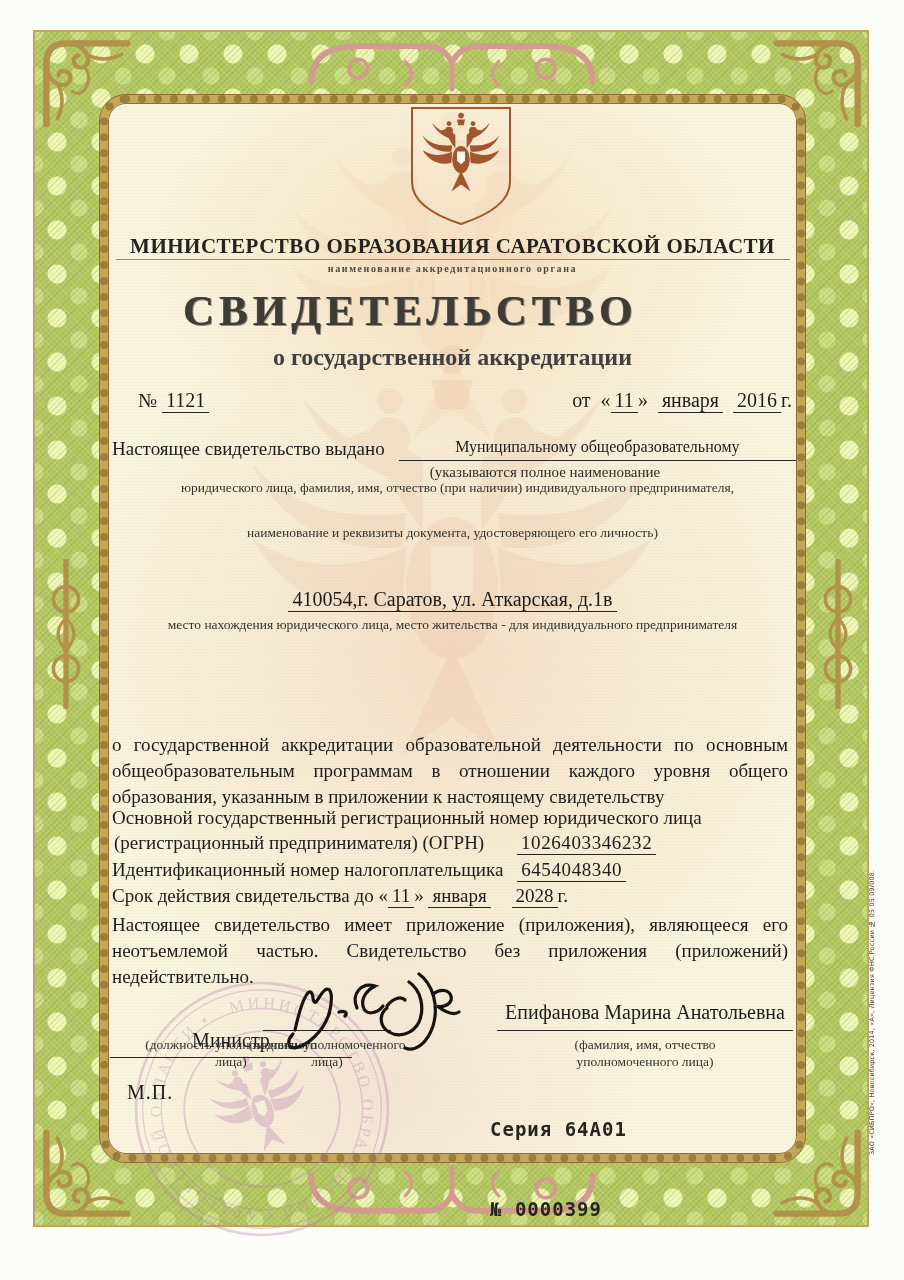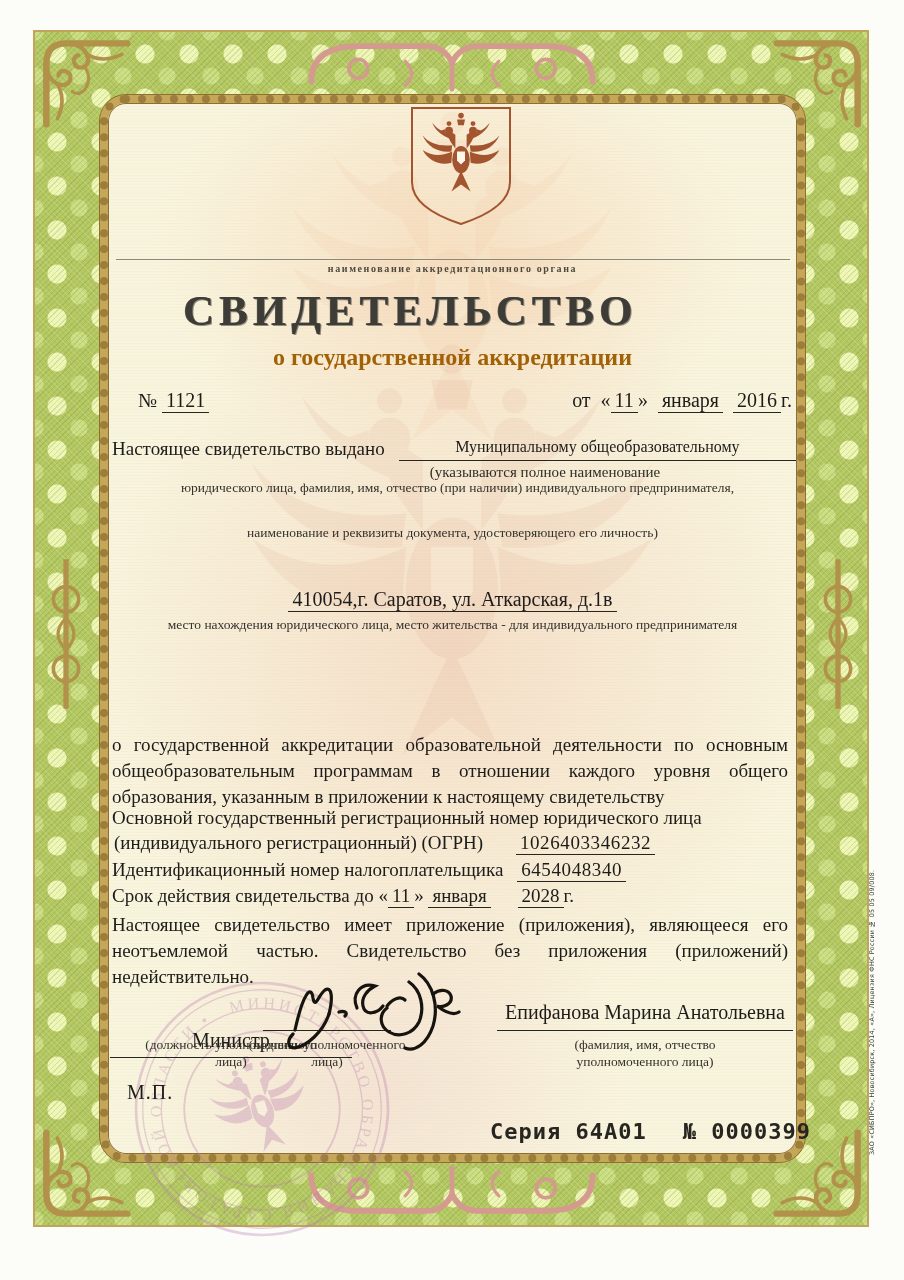--- a/index.html
+++ b/index.html
@@ -46,21 +46,21 @@
   .cap { font-size:13.5px; color:#33322c; }
   .ministry { left:100px; top:233px; width:705px; text-align:center;
     font-size:21px; font-weight:bold; letter-spacing:.5px; color:#24231f; }
   .ministry-rule { position:absolute; left:116px; top:259px; width:674px; height:1px; background:#8a8878; }
   .ministry-cap { left:100px; top:263px; width:705px; text-align:center;
     font-size:10px; font-weight:bold; letter-spacing:1.6px; color:#4c4a40; }
   .cert-title { left:100px; top:284px; width:621px; text-align:center;
     font-size:43px; font-weight:bold; letter-spacing:5px; color:#3d3c37;
     text-shadow:1px 1px 0 #918b7d, -0.5px -0.5px 0 #6e6a5f; }
   .cert-sub { left:100px; top:342px; width:705px; text-align:center;
-    font-size:24px; font-weight:bold; color:#a16207; }
+    font-size:24px; font-weight:bold; color:#404040; }
   .numrow { left:138px; top:388px; font-size:20px; }
   .daterow { right:112px; top:388px; font-size:20px; white-space:nowrap; }
   .daterow .gap { display:inline-block; width:10px; }
   .issuedrow { left:112px; top:437px; width:684px; display:flex; font-size:19px; }
   .issuedrow .lbl { white-space:nowrap; }
   .issuedrow .val { flex:1; text-align:center; border-bottom:1.4px solid #26251f;
     margin-left:14px; padding-bottom:0; font-size:16px; }
   .cap1 { left:380px; top:463px; width:330px; text-align:center; font-size:15px; color:#2e2d27; }
   .line2 { left:100px; top:481px; width:705px; text-align:center; font-size:20px; }
   .cap2 { left:100px; top:480px; width:715px; text-align:center; }
@@ -78,23 +78,23 @@
   .pos-line { left:110px; top:1028px; width:242px; text-align:center; font-size:20px;
     border-bottom:1.4px solid #26251f; padding-bottom:4px; }
   .sig-line { position:absolute; left:263px; top:1000px; width:128px; height:30px;
     border-bottom:1.4px solid #26251f; }
   .name-line { left:497px; top:1000px; width:296px; text-align:center; font-size:20px;
     border-bottom:1.4px solid #26251f; padding-bottom:5px; }
   .pos-cap { left:138px; top:1037px; width:186px; text-align:center; }
   .sig-cap { left:238px; top:1037px; width:178px; text-align:center; }
   .name-cap { left:545px; top:1037px; width:200px; text-align:center; }
   .mp { left:127px; top:1080px; font-size:20px; letter-spacing:1px; }
-  .seriesrow { left:490px; top:1118px; display:flex; gap:36px;
+  .seriesrow { left:490px; top:1118px; display:flex; gap:56px;
     font-family:"DejaVu Sans Mono","Liberation Mono",monospace;
-    font-size:22px; font-weight:bold; color:#26251f; letter-spacing:1px; }
+    font-size:19px; font-weight:bold; color:#26251f; letter-spacing:1px;flex-direction:column; }
   .printer {
     position:absolute; left:868px; top:940px; height:215px;
     writing-mode:vertical-rl; transform:rotate(180deg); white-space:nowrap;
     font-family:"DejaVu Sans","Liberation Sans",sans-serif;
     font-size:6.4px; letter-spacing:.2px; color:#3b3a36;
   }
   .arms { position:absolute; left:404px; top:102px; width:114px; height:128px; }
   .watermark { position:absolute; pointer-events:none; }
   .wm-top { left:232px; top:100px; width:440px; height:400px; color:#efb48e; opacity:.10; }
   .wm-mid { left:192px; top:330px; width:520px; height:500px; color:#db9a7e; opacity:.12; }
@@ -212,20 +212,21 @@
     <use href="#eagle" x="56" y="56" width="88" height="88" style="color:#b878ae"></use>
   </svg>
 
   <div class="textlayer">
 
     <svg class="arms" viewBox="0 0 114 128">
       <path d="M8 6 H106 V80 Q106 106 57 122 Q8 106 8 80 Z" fill="none" stroke="#a2552f" stroke-width="2"></path>
       <use href="#eagle" x="9" y="8" width="96" height="96" style="color:#a2552f"></use>
     </svg>
 
+    <div class="t ministry">МИНИСТЕРСТВО ОБРАЗОВАНИЯ САРАТОВСКОЙ ОБЛАСТИ</div>
     <div class="ministry-rule"></div>
     <div class="t ministry-cap">наименование аккредитационного органа</div>
 
     <div class="t cert-title">СВИДЕТЕЛЬСТВО</div>
     <div class="t cert-sub">о государственной аккредитации</div>
 
     <div class="t numrow">
       <span>№</span>
       <span class="u">1121</span>
     </div>
@@ -243,32 +244,32 @@
 
     <div class="t addr">
       <span class="u">410054,г. Саратов, ул. Аткарская, д.1в</span>
     </div>
     <div class="t cap addrcap">место нахождения юридического лица, место жительства - для индивидуального предпринимателя</div>
 
     <div class="t para bodypara">о государственной аккредитации образовательной деятельности по основным общеобразовательным программам в отношении каждого уровня общего образования, указанным в приложении к настоящему свидетельству</div>
 
     <div class="t ogrn1">Основной государственный регистрационный номер юридического лица</div>
     <div class="t ogrn2">
-      <span>(индивидуального регистрационный) (ОГРН)</span>
+      <span>(регистрационный предпринимателя) (ОГРН)</span>
       <span class="u valuenum" style="margin-left:28px">1026403346232</span>
     </div>
     <div class="t innrow">
       <span>Идентификационный номер налогоплательщика</span>
       <span class="u valuenum" style="margin-left:9px">6454048340</span>
     </div>
     <div class="t validity">
       <span>Срок действия свидетельства до</span>
       <span>«</span><span class="u">11</span><span>»</span>
       <span class="u">января</span>
-      <span class="u" style="margin-left:22px">2028</span><span>г.</span>
+      <span class="u" style="margin-left:16px">2028</span><span>г.</span>
     </div>
 
     <div class="t para annexpara">Настоящее свидетельство имеет приложение (приложения), являющееся его неотъемлемой частью. Свидетельство без приложения (приложений) недействительно.</div>
 
     <div class="t pos-line">Министр</div>
     <div class="sig-line"></div>
     <div class="t name-line">Епифанова Марина Анатольевна</div>
     <div class="t cap pos-cap">(должность уполномоченного лица)</div>
     <div class="t cap sig-cap">(подпись уполномоченного лица)</div>
     <div class="t cap name-cap">(фамилия, имя, отчество уполномоченного лица)</div>

